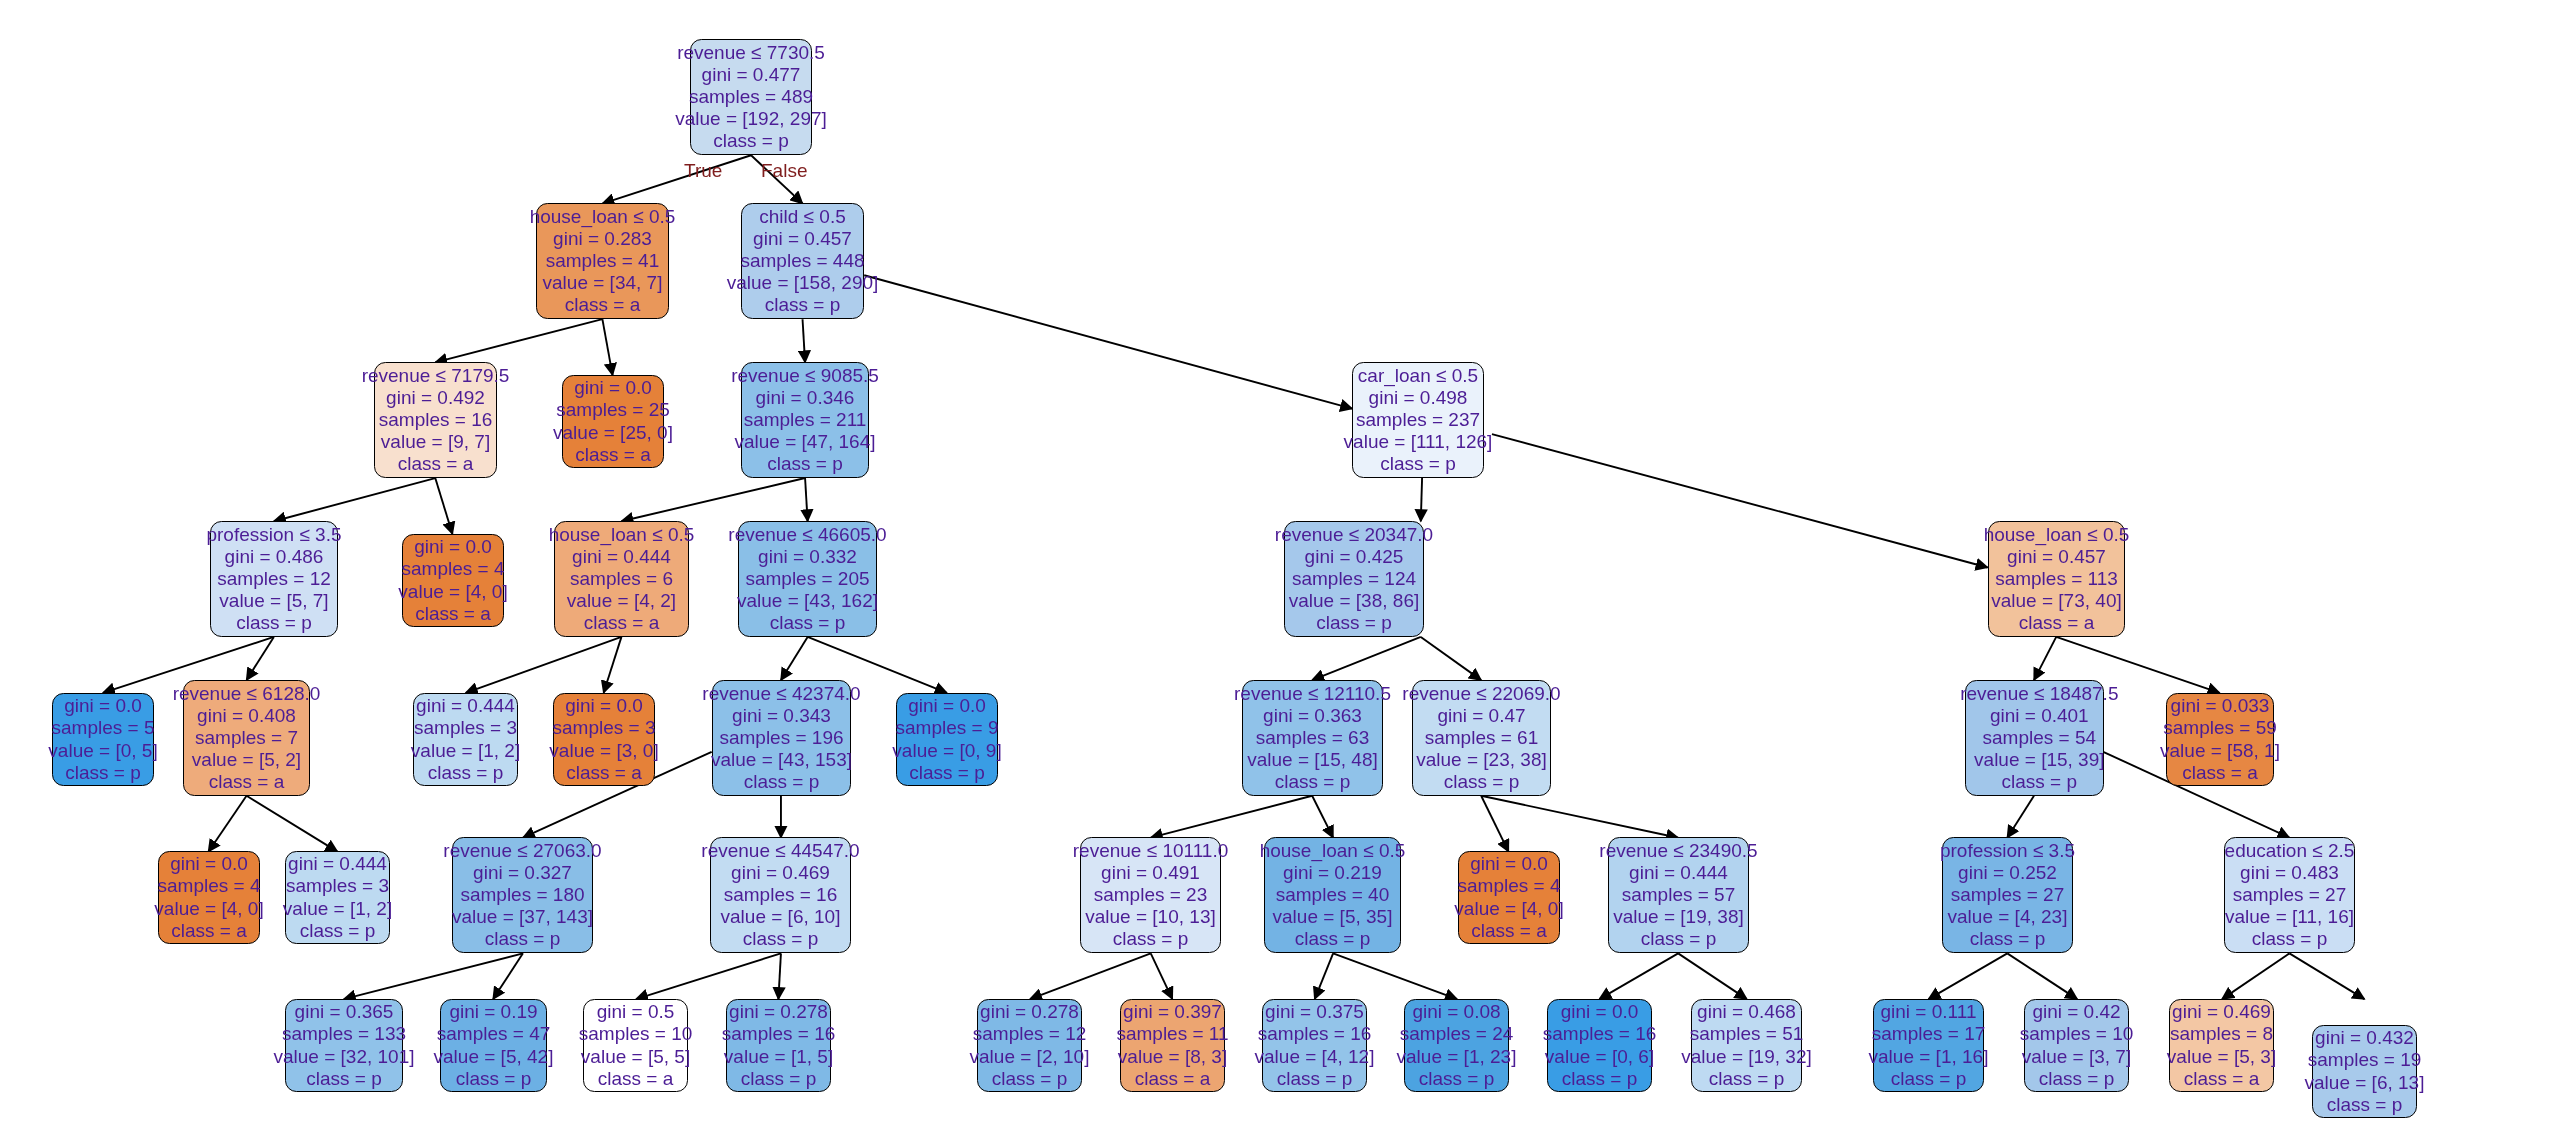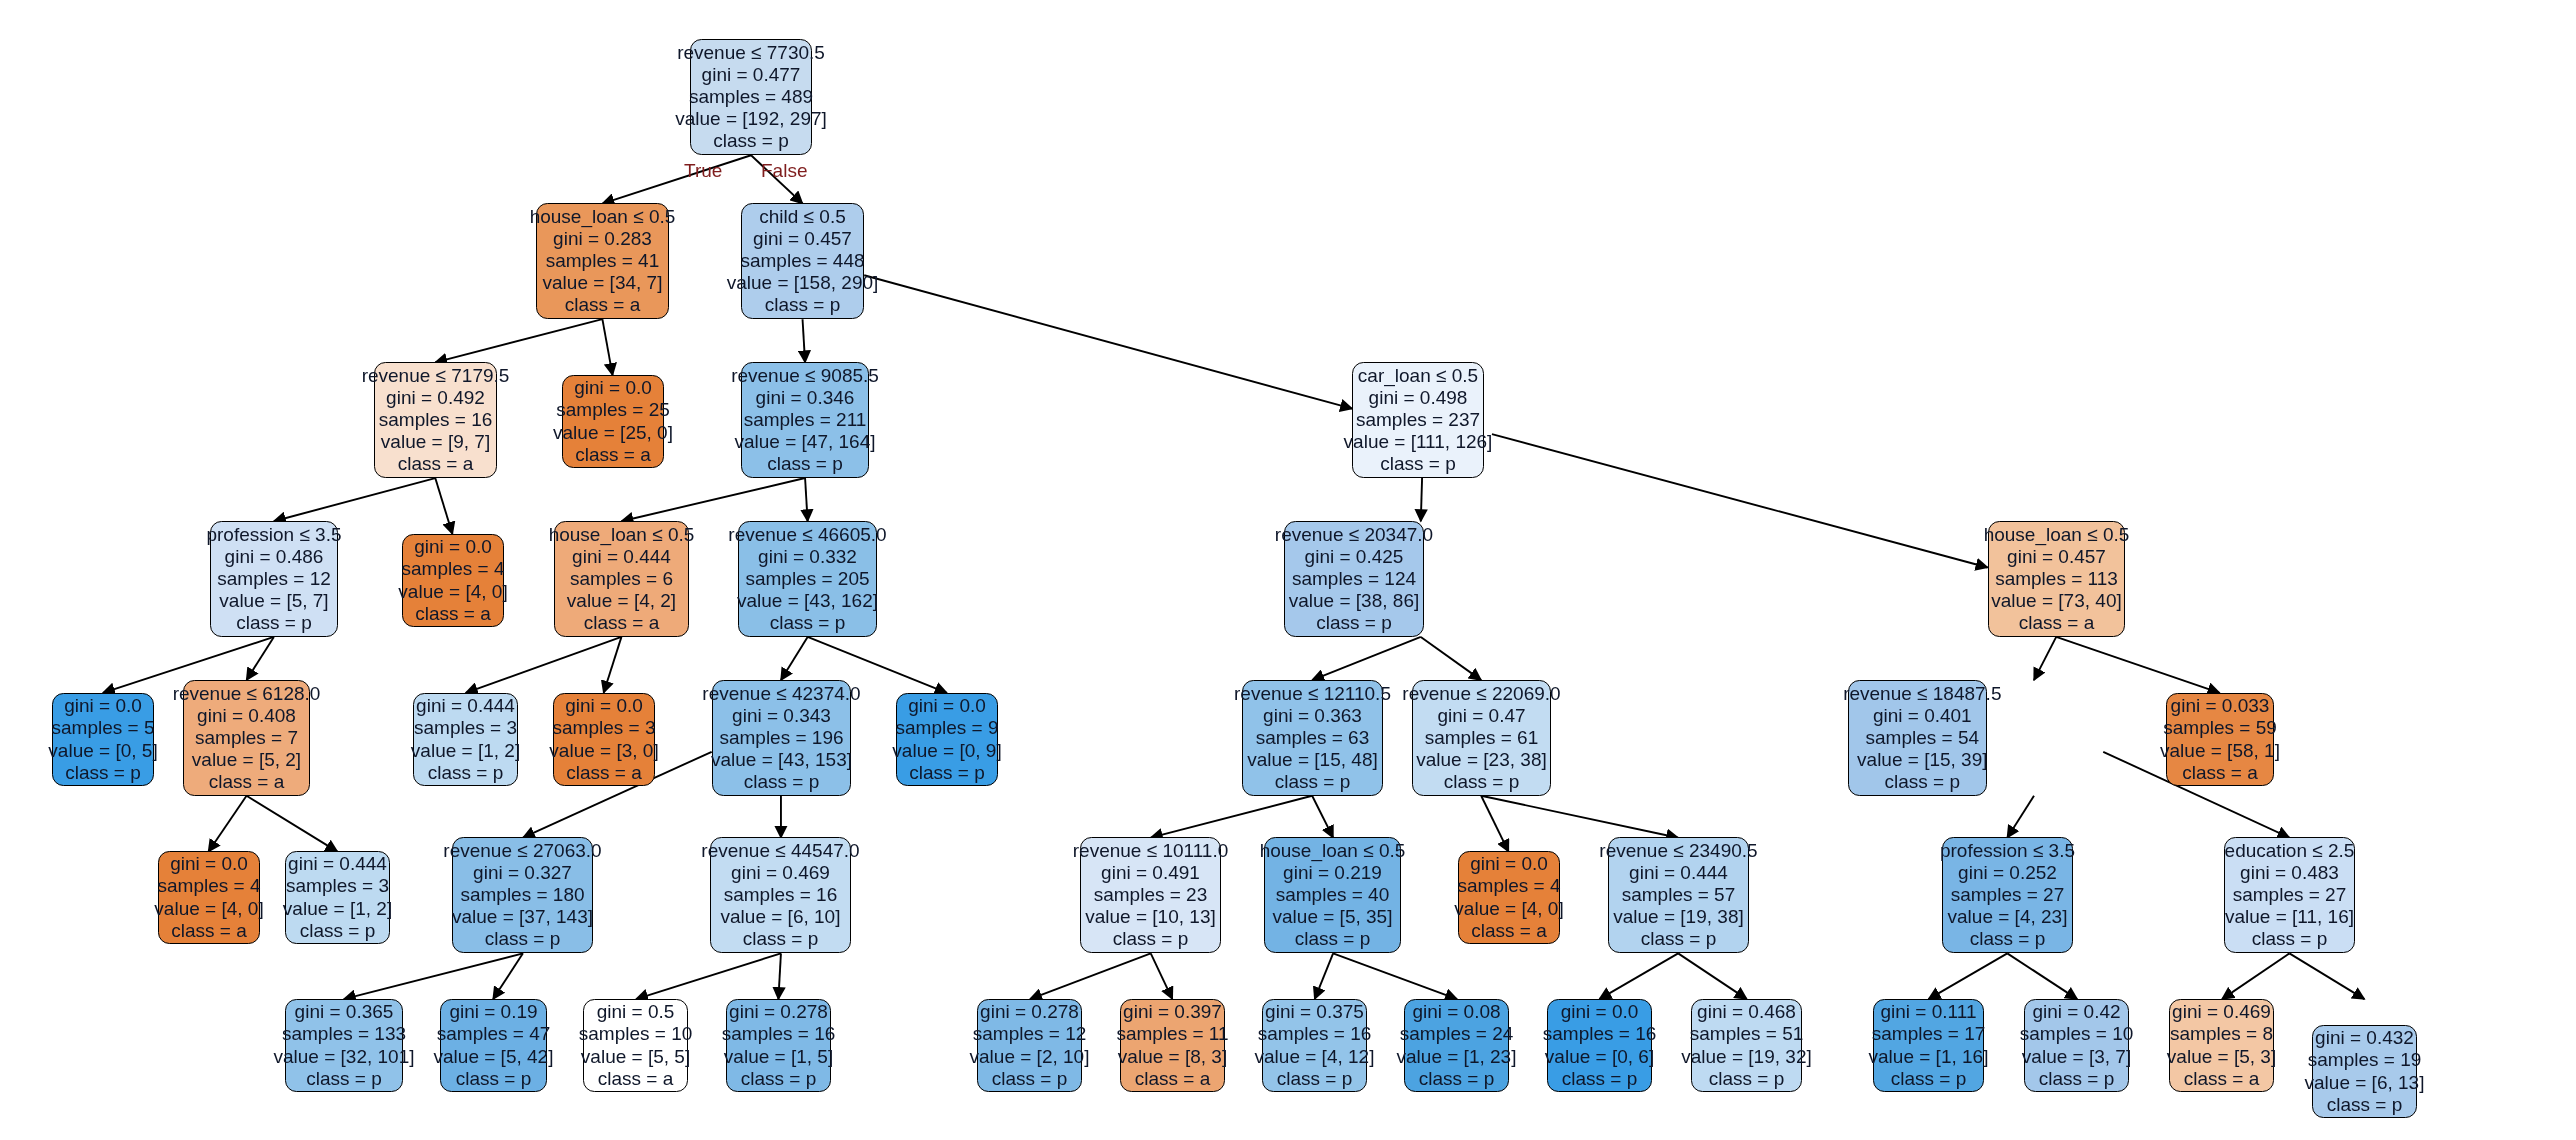--- a/index.html
+++ b/index.html
@@ -27,21 +27,21 @@
     border:1.9px solid #000000;
     border-radius:11.4px;
     background:#ffffff;
     display:flex;
     flex-direction:column;
     align-items:center;
     justify-content:center;
     padding:3.8px 6.4px;
     font-size:19px;
     line-height:1.16;
-    color:#0f172a;
+    color:#4c1d95;
     white-space:nowrap;
     text-align:center;
   }
   .node .ln{display:block;}
   .edge-label{
     position:absolute;
     font-size:19px;
     color:#7f1d1d;
     white-space:nowrap;
   }
@@ -290,21 +290,21 @@
         <span class="ln">value = [23, 38]</span>
         <span class="ln">class = p</span>
       </div>
       <div class="node" style="left: 1988px; top: 521px; width: 137px; height: 116px; background: rgb(242, 194, 155);">
         <span class="ln">house_loan ≤ 0.5</span>
         <span class="ln">gini = 0.457</span>
         <span class="ln">samples = 113</span>
         <span class="ln">value = [73, 40]</span>
         <span class="ln">class = a</span>
       </div>
-      <div class="node" style="left: 1848px; top: 680px; width: 139px; height: 116px; background: rgb(161, 198, 234); padding-left: 16px;">
+      <div class="node" style="left: 1965px; top: 680px; width: 139px; height: 116px; background: rgb(161, 198, 234); padding-left: 16px;">
         <span class="ln">revenue ≤ 18487.5</span>
         <span class="ln">gini = 0.401</span>
         <span class="ln">samples = 54</span>
         <span class="ln">value = [15, 39]</span>
         <span class="ln">class = p</span>
       </div>
       <div class="node" style="left: 1080px; top: 837px; width: 141px; height: 116px; background: rgb(215, 229, 246);">
         <span class="ln">revenue ≤ 10111.0</span>
         <span class="ln">gini = 0.491</span>
         <span class="ln">samples = 23</span>

